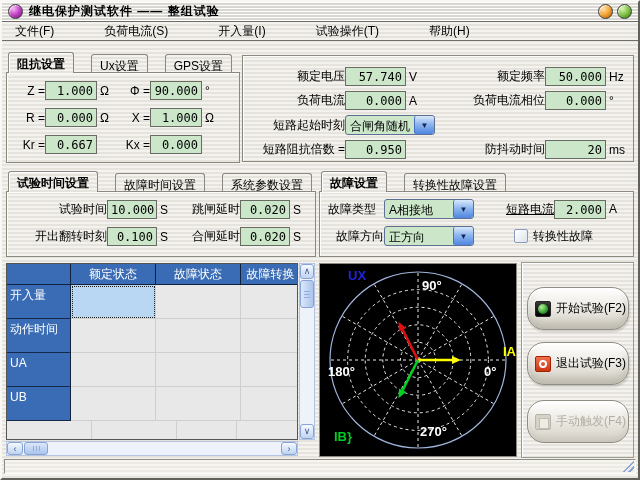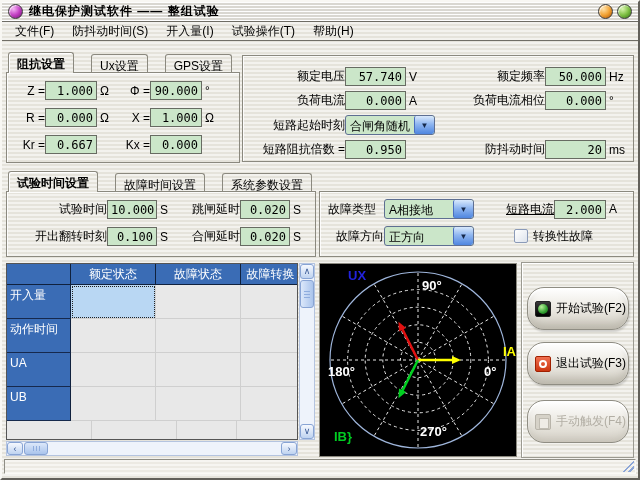--- a/index.html
+++ b/index.html
@@ -12,21 +12,21 @@
     background:repeating-linear-gradient(180deg,#fdfdfd 0 1px,#d9d7d1 1px 3px);
     border-bottom:1px solid #6e6c64;display:flex;align-items:center;padding:0 6px;}
   .orb{width:13px;height:13px;border-radius:50%;display:inline-block;border:1px solid #3c3c3c;
     box-shadow:inset 1px 1px 1px rgba(255,255,255,.75);}
   .orb.purple{background:radial-gradient(circle at 35% 30%,#f5b6f5,#c33fc3 50%,#6b116b);}
   .orb.orange{background:radial-gradient(circle at 35% 30%,#ffe2a8,#f2a233 50%,#a44d00);}
   .orb.green {background:radial-gradient(circle at 35% 30%,#d8f5ae,#7fc043 50%,#2f6d10);}
   .title{font-weight:bold;margin-left:6px;letter-spacing:1px;font-size:12px;}
   .tb-btns{margin-left:auto;display:flex;gap:4px;}
   .menubar{position:absolute;left:0;top:21px;width:100%;height:18px;box-sizing:border-box;
-    border-bottom:1px solid #706e66;display:flex;align-items:center;padding-left:4px;}
+    border-bottom:1px solid #706e66;display:flex;align-items:center;padding-left:4px;gap:32px;}
   .menu-item{padding:1px 9px;cursor:default;}
   
   .panel,.pbody{box-sizing:border-box;border:1px solid #8b897f;box-shadow:inset 1px 1px 0 rgba(255,255,255,.85);}
   .panel{position:absolute;}
   .tabpanel{position:absolute;}
   .tabbar{display:flex;height:20px;position:relative;z-index:2;padding-left:2px;gap:16px;}
   .tab{box-sizing:border-box;border:1px solid #8b897f;border-bottom:none;border-radius:3px 3px 0 0;
     padding:3px 8px 0;margin-right:1px;position:relative;top:2px;height:18px;white-space:nowrap;cursor:default;
     background:repeating-linear-gradient(180deg,#f3f2ee 0 2px,#e5e3db 2px 4px);}
   .tab.active{top:0;height:21px;font-weight:bold;z-index:3;box-shadow:inset 1px 1px 0 #fff;}
@@ -129,21 +129,21 @@
     <span class="orb purple"></span>
     <span class="title">继电保护测试软件 —— 整组试验</span>
     <span class="tb-btns">
       <span class="orb orange"></span>
       <span class="orb green"></span>
     </span>
   </div>
 
   <div class="menubar">
     <span class="menu-item">文件(F)</span>
-    <span class="menu-item">防抖动时间(S)</span>
+    <span class="menu-item">负荷电流(S)</span>
     <span class="menu-item">开入量(I)</span>
     <span class="menu-item">试验操作(T)</span>
     <span class="menu-item">帮助(H)</span>
   </div>
 
   <div class="tabpanel imp">
     <div class="tabbar">
       <span class="tab active">阻抗设置</span>
       <span class="tab">Ux设置</span>
       <span class="tab">GPS设置</span>
@@ -235,20 +235,24 @@
         <span class="field w50">0.100</span>
         <span class="unit uw">S</span>
         <span class="lab w64">合闸延时</span>
         <span class="field w50">0.020</span>
         <span class="unit uw">S</span>
       </div>
     </div>
   </div>
 
   <div class="tabpanel faultp">
+    <div class="tabbar">
+      <span class="tab active">故障设置</span>
+      <span class="tab">转换性故障设置</span>
+    </div>
     <div class="pbody">
       <div class="frow">
         <span class="lab w56" style="text-align:left;">故障类型</span>
         <span class="dd ddw">
           <span class="dd-text">A相接地</span>
           <span class="dd-btn">▼</span>
         </span>
         <span class="rgt" style="margin-right:8px;">
           <span class="lab w60">短路电流</span>
           <span class="field w52">2.000</span>

